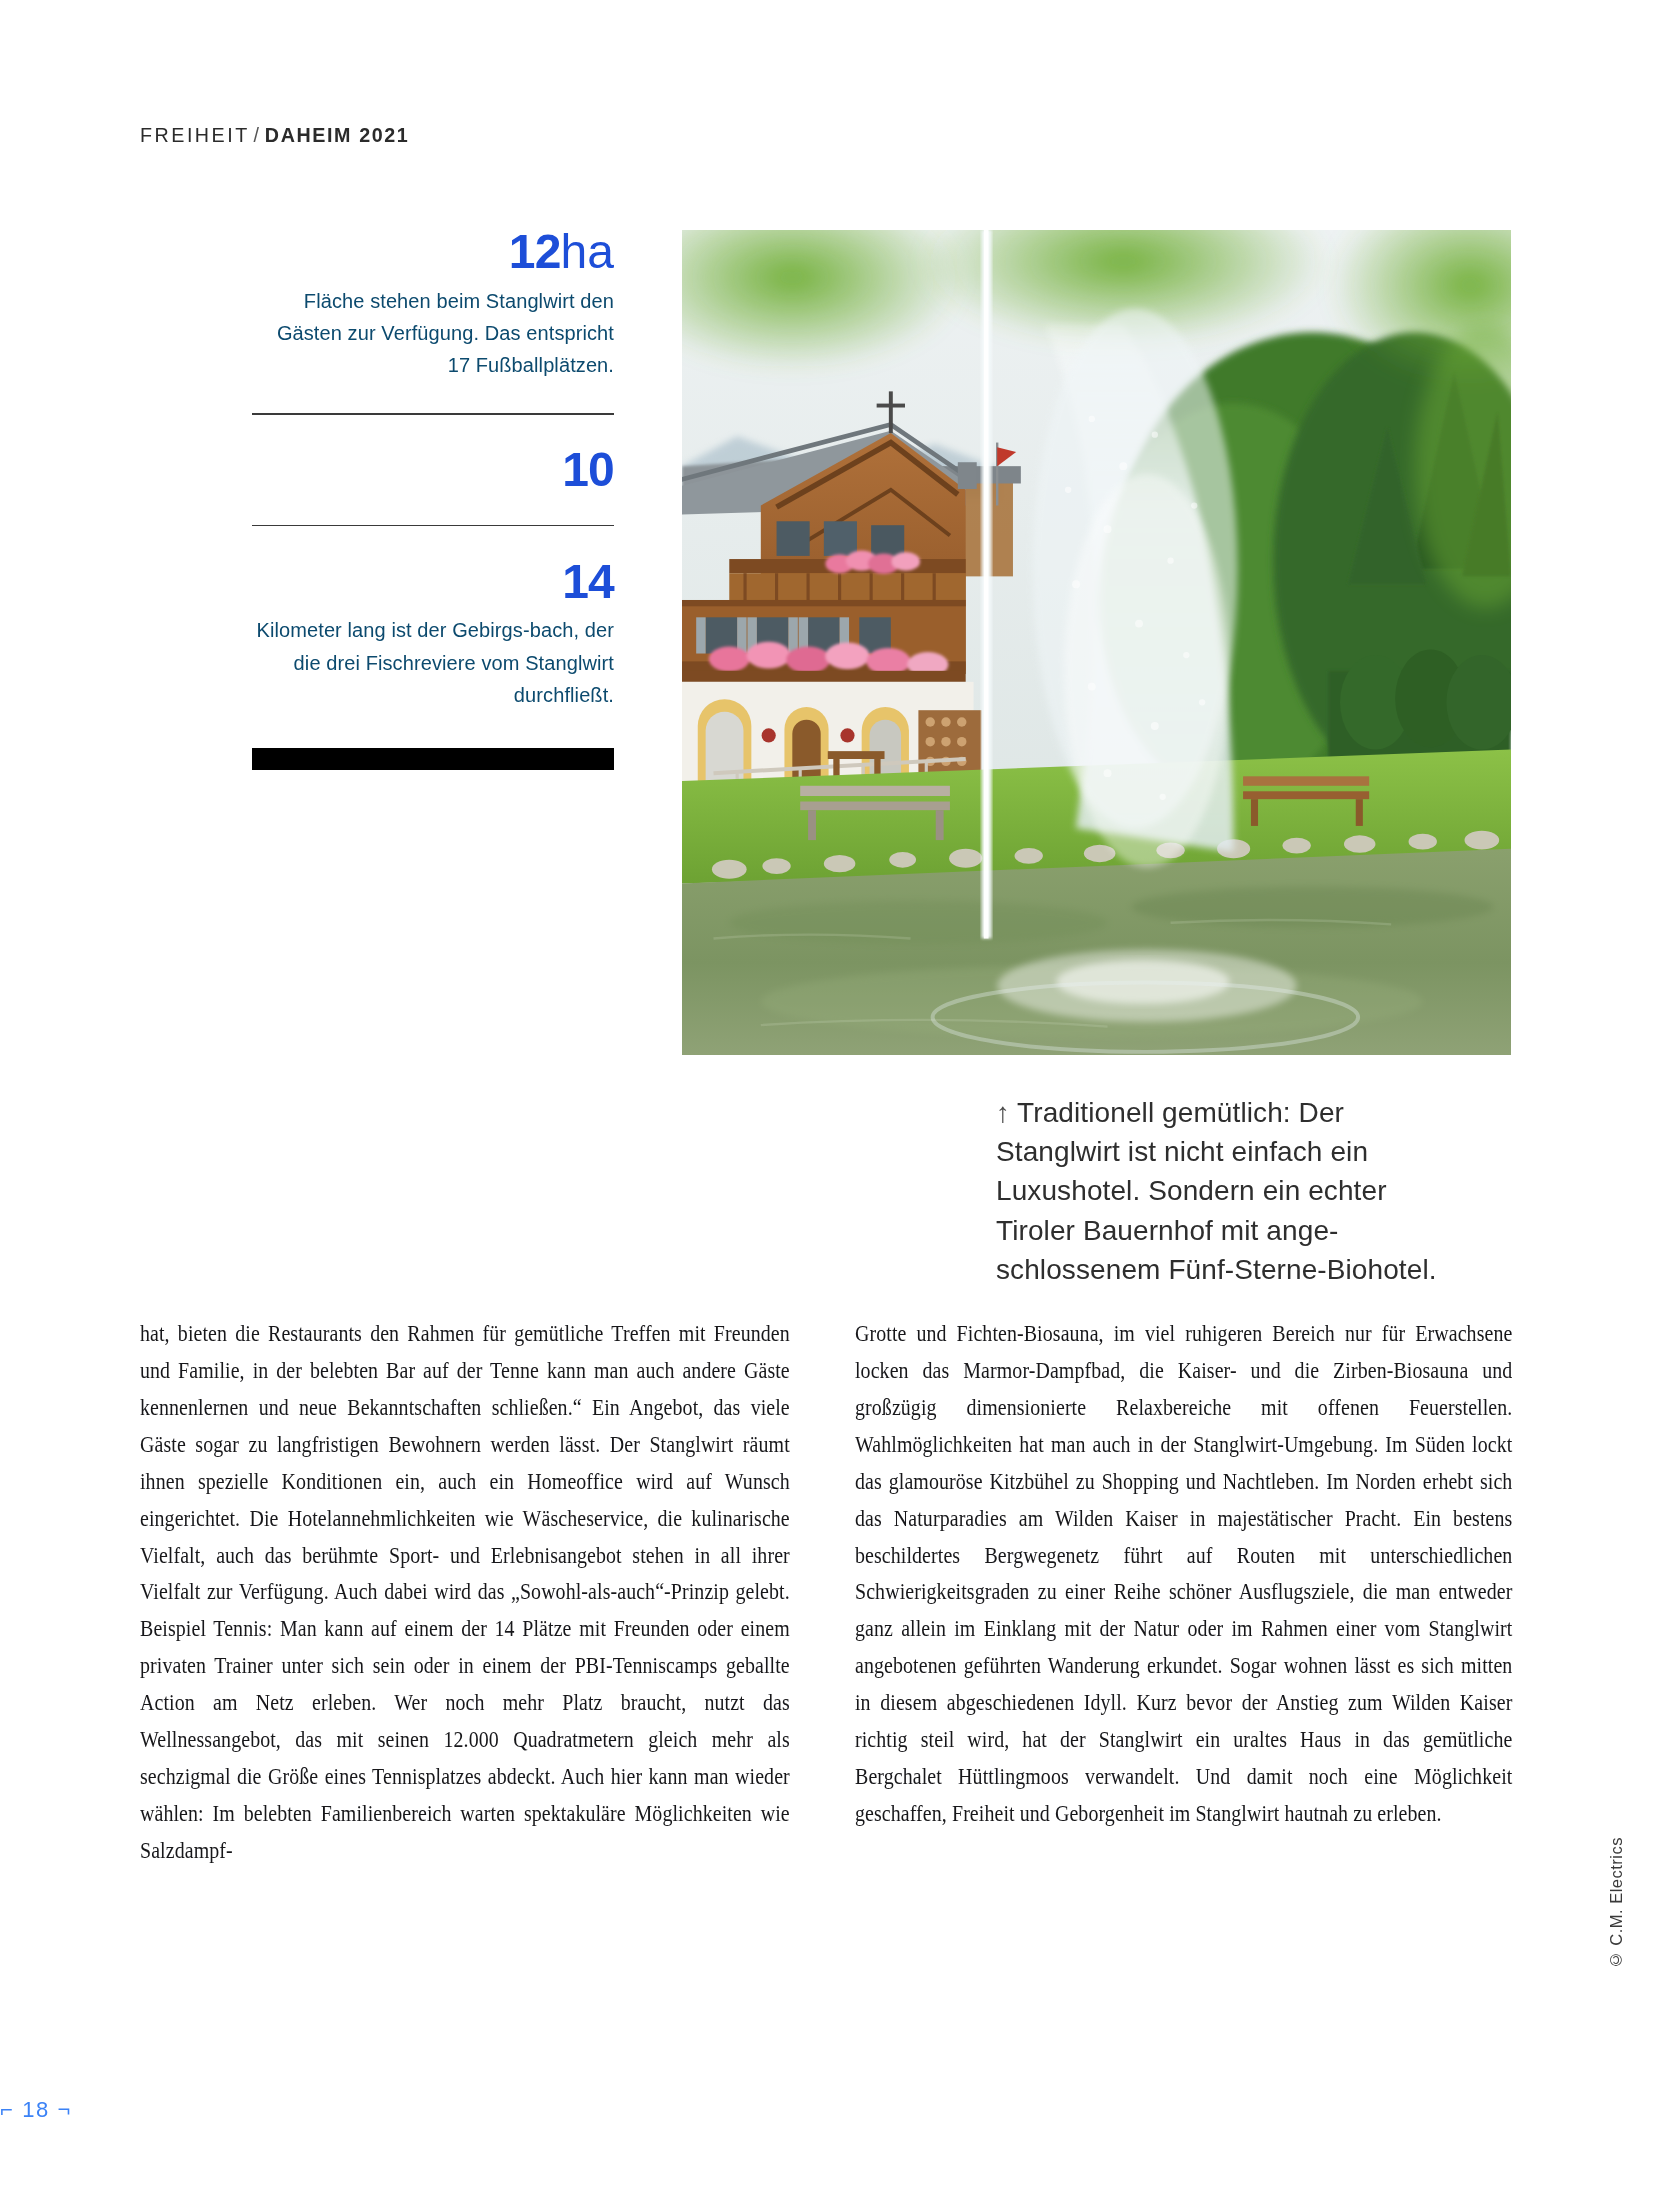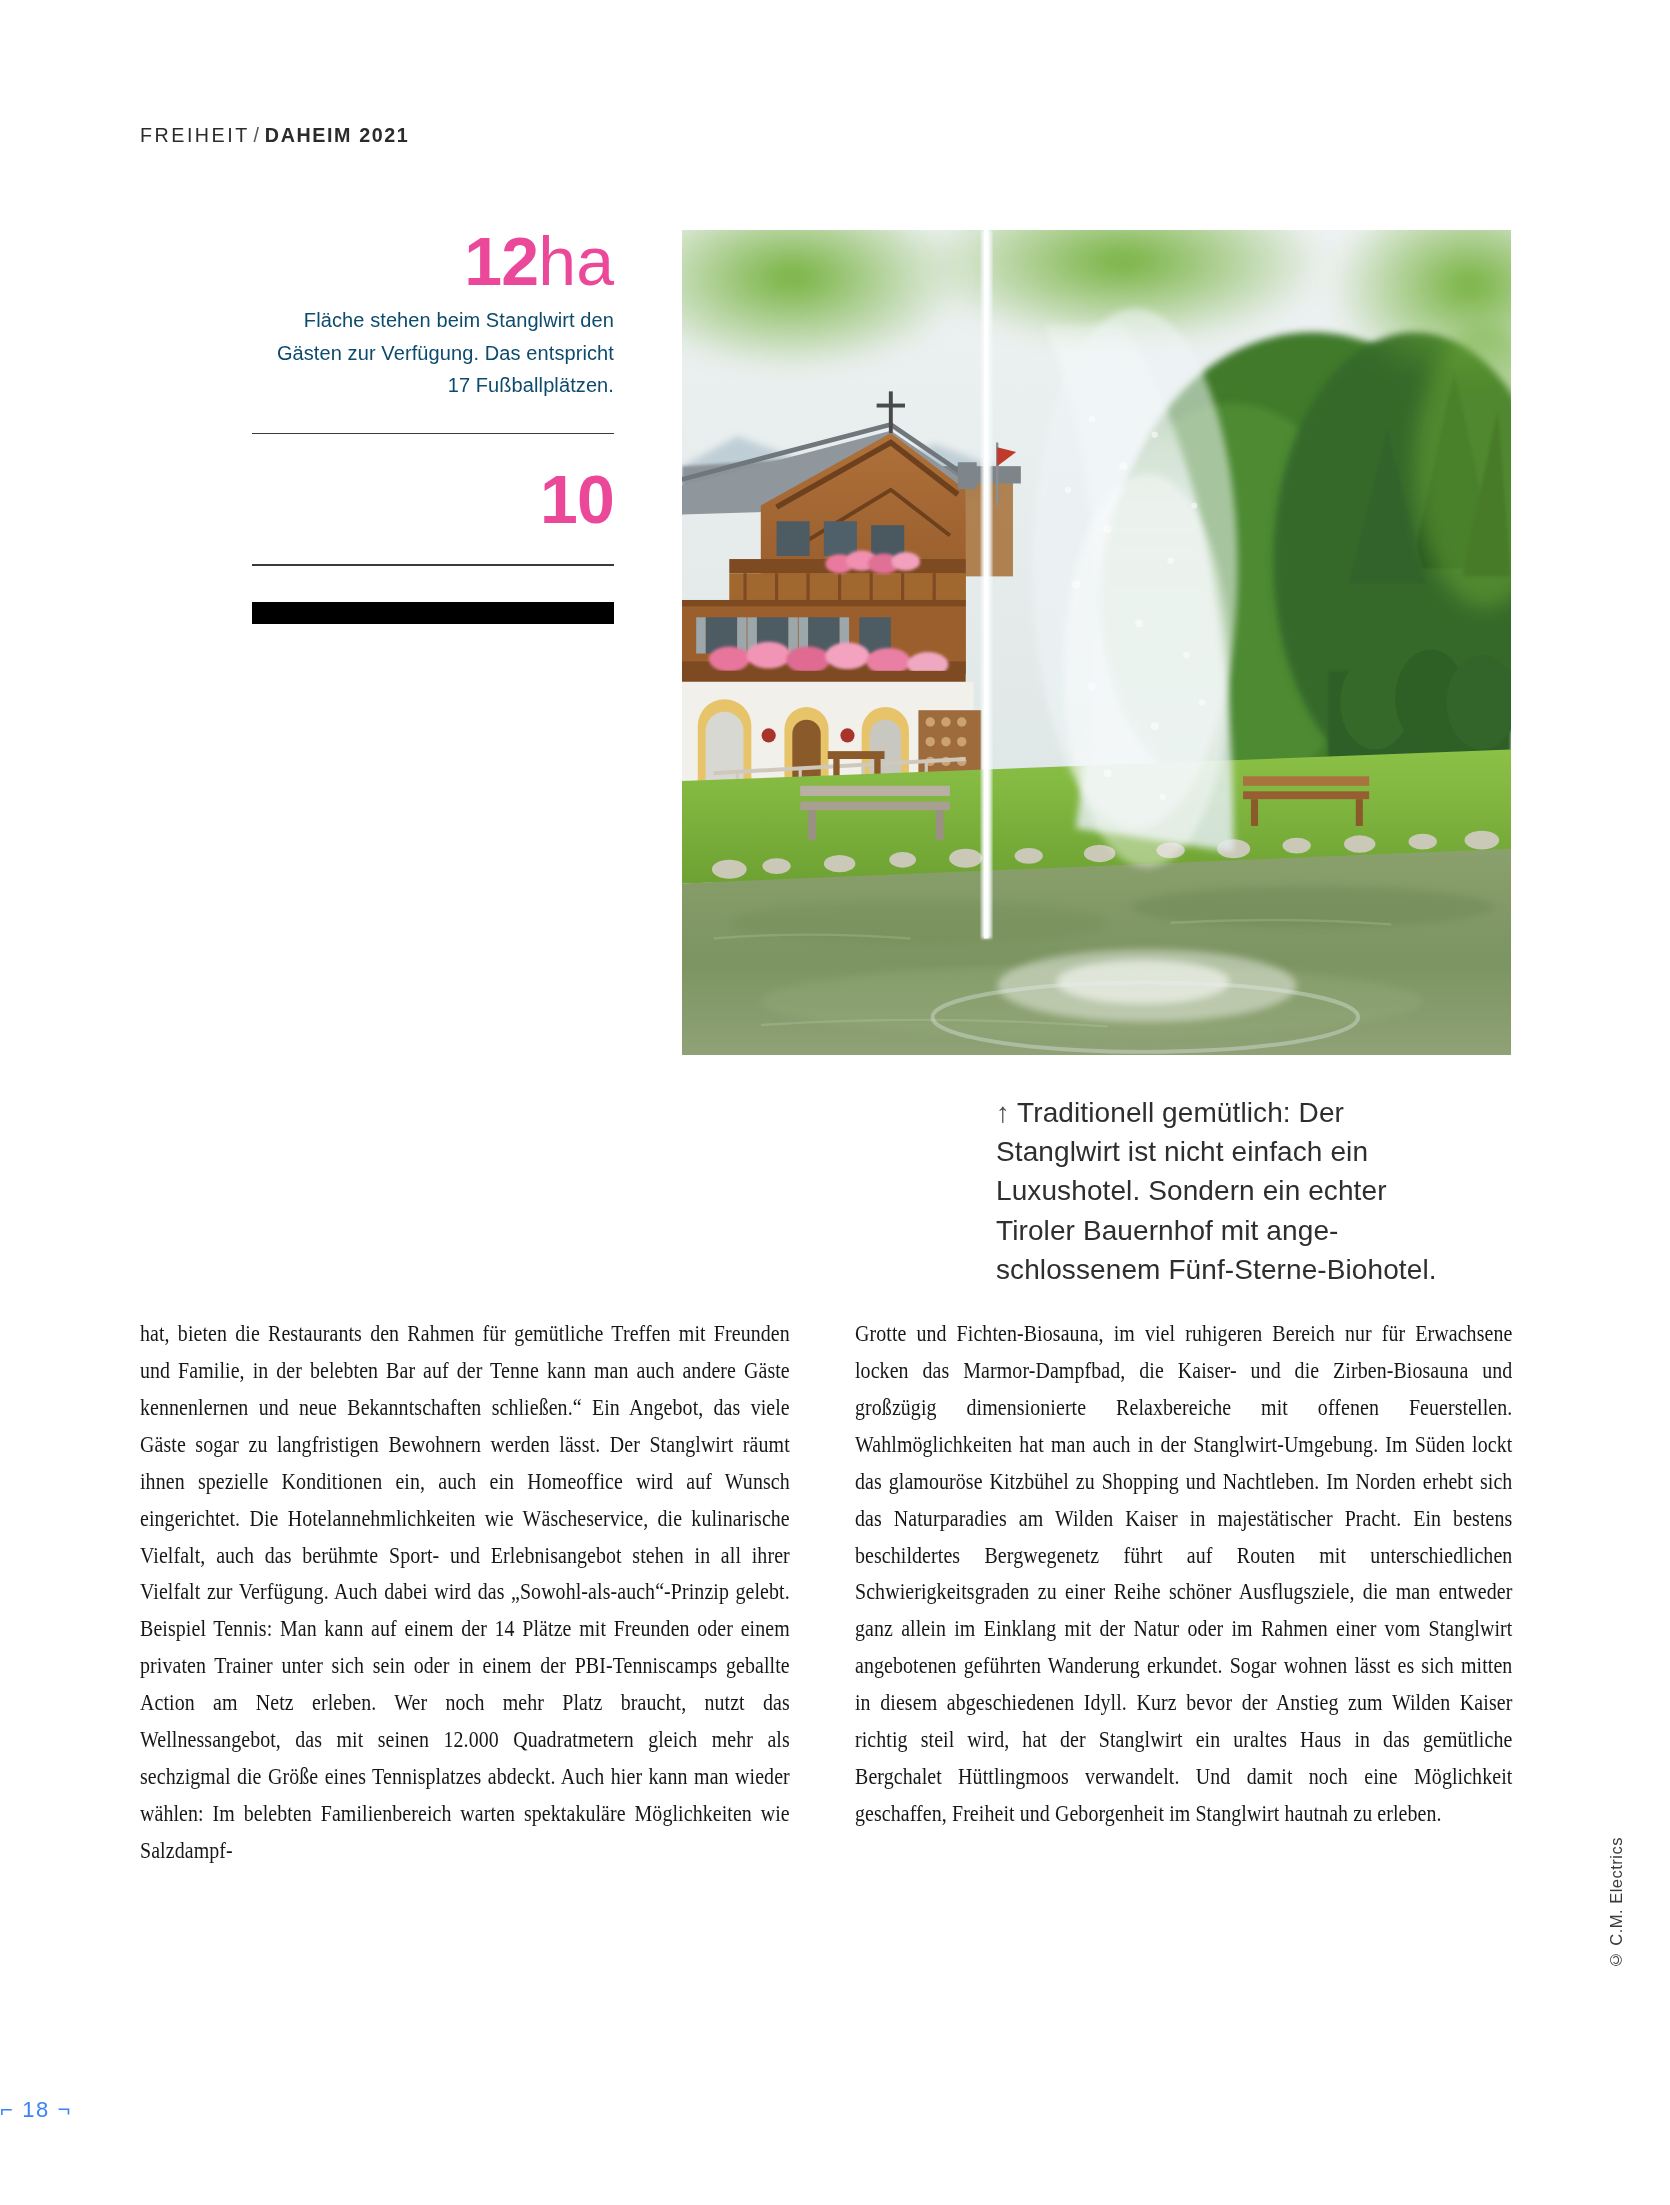--- a/index.html
+++ b/index.html
@@ -18,21 +18,21 @@
     white-space:nowrap;
   }
   .runhead .rh-light { font-weight:300; letter-spacing:2.5px; }
   .runhead .rh-slash { font-weight:300; margin:0 3.9px; color:#555; }
   .runhead .rh-bold { font-weight:700; letter-spacing:1.6px; }
 
   
   .stats { position:absolute; left:252px; top:228px; width:362px; text-align:right; }
 
   .stat-num {
-    font-size:68px; line-height:0.98; color:#ec4899;
+    font-size:48px; line-height:0.98; color:#1d4ed8;
     letter-spacing:-0.8px; margin-bottom:9.5px;
   }
   .stat-num .n { font-weight:700; }
   .stat-num .u { font-weight:300; letter-spacing:0px; }
 
   .stat-text {
     font-size:20px; line-height:1.62; font-weight:300;
     color:#0c4a6e; letter-spacing:0.1px;
   }
   .rule { height:1.6px; background:#3a3a3a; margin:31.5px 0 31.5px auto; width:100%; }
@@ -103,20 +103,24 @@
     </div>
 
     <div class="rule"></div>
 
     <div class="stat-block s2">
       <div class="stat-num"><span class="n">10</span><span class="u"></span></div>
     </div>
 
     <div class="rule"></div>
 
+    <div class="stat-block s2">
+      <div class="stat-num"><span class="n">14</span><span class="u"></span></div>
+      <div class="stat-text">Kilometer lang ist der Gebirgs-bach, der die drei Fischreviere vom Stanglwirt durchfließt.</div>
+    </div>
 
     <div class="blackbar"></div>
   </div>
 
   <div class="photo">
     <svg viewBox="0 0 1052 1048" preserveAspectRatio="none">
       <defs>
         <linearGradient id="skyG" x1="0" y1="0" x2="0" y2="1">
           <stop offset="0%" stop-color="#eef2f3"></stop>
             <stop offset="100%" stop-color="#dfe7e6"></stop>

